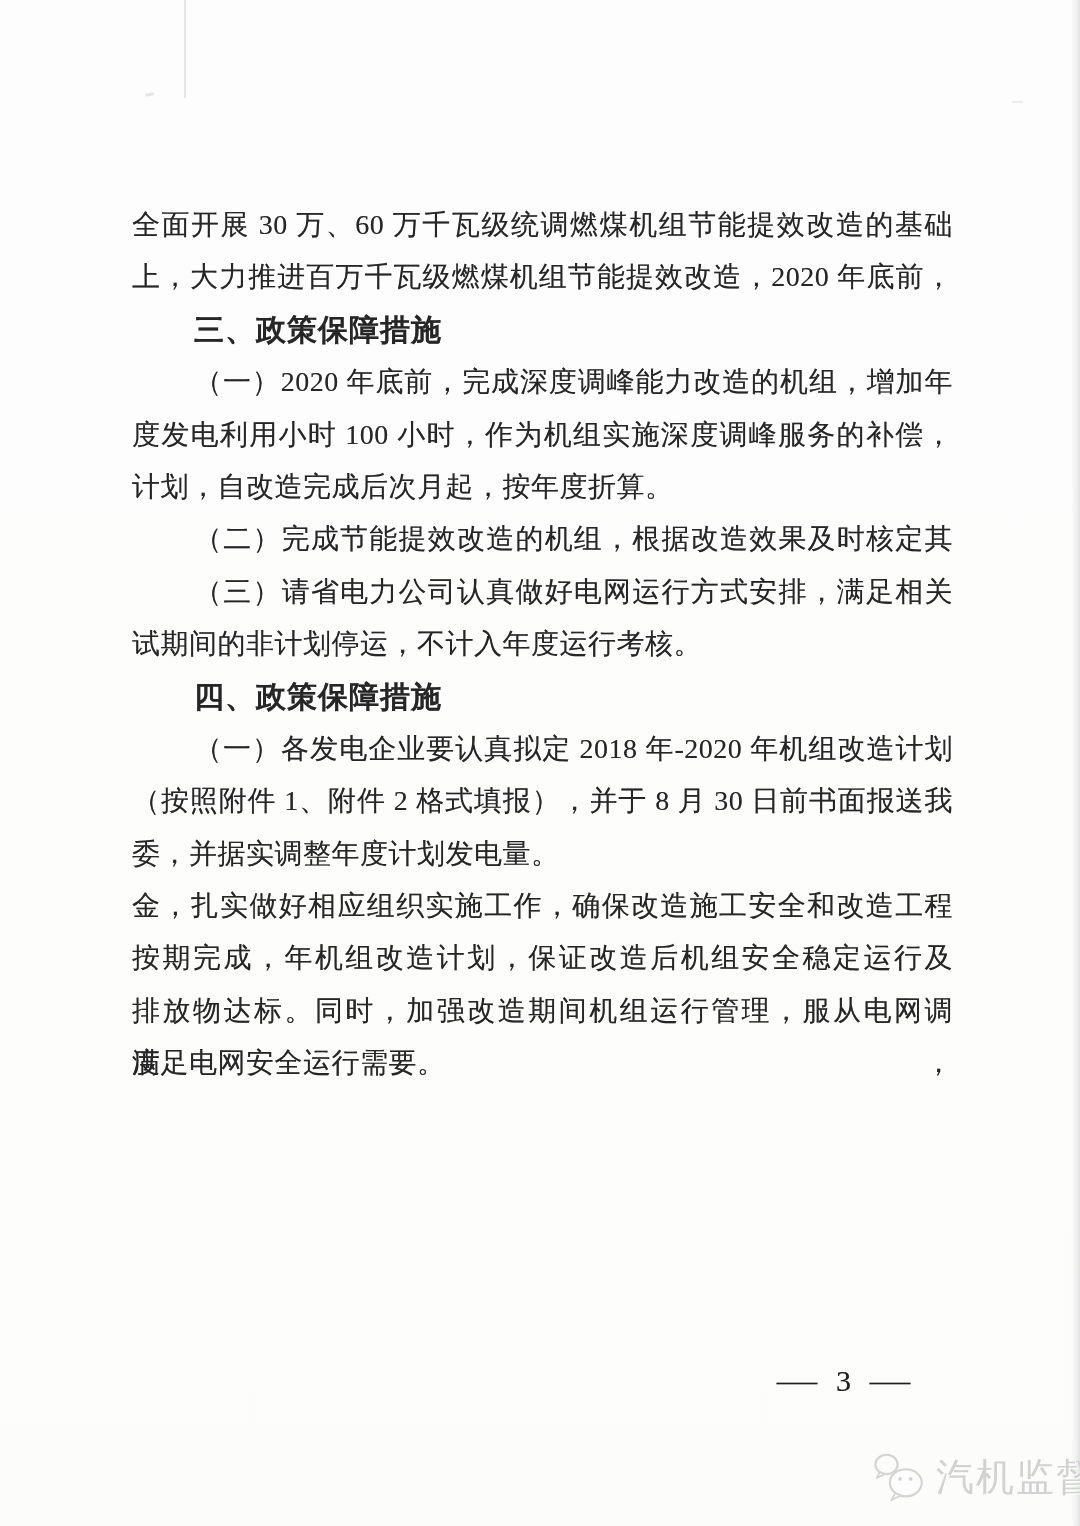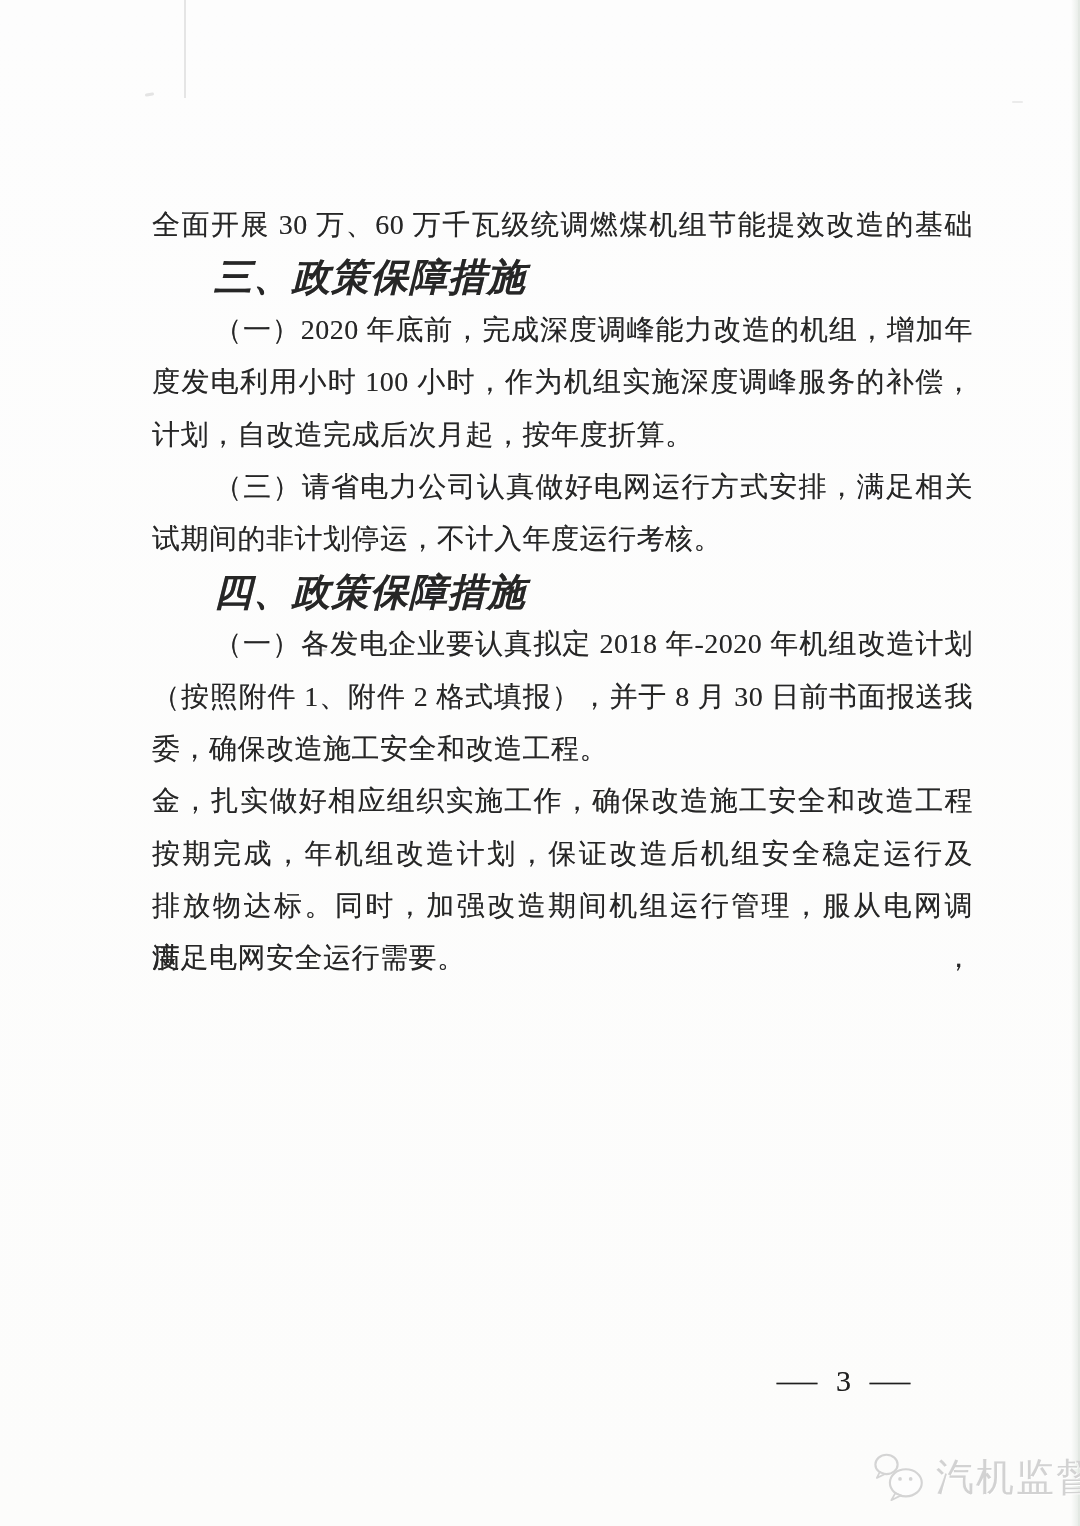--- a/index.html
+++ b/index.html
@@ -43,21 +43,21 @@
     border-radius: 2px;
     opacity: 0.7;
   }
   .smudge.s1 { left: 145px; top: 93px;  width: 9px;  height: 3px; transform: rotate(-8deg); }
   .smudge.s2 { left: 312px; top: 649px; width: 15px; height: 3px; transform: rotate(-6deg); border-radius: 50%; background:#cfcfcf; }
   .smudge.s3 { left: 1012px; top: 101px; width: 11px; height: 2px; background:#e2e2e2; }
 
   
   .textblock {
     position: absolute;
-    left: 152px;
+    left: 132px;
     top: 199px;
     width: 821px;
   }
   .line {
     font-size: 28px;
     line-height: 52.4px;
     height: 52.4px;
     white-space: normal;
     letter-spacing: 0.5px;
     text-shadow: 0 0 0.6px rgba(45,45,45,0.45);
@@ -65,23 +65,22 @@
   .line.fill {
     text-align: justify;
     text-align-last: justify;
   }
   .line.indent {
     text-indent: 62px;
   }
   .line.heading {
     font-family: "Liberation Sans", "DejaVu Sans", sans-serif;
     font-weight: bold;
-    font-size: 38px;
+    font-size: 30px;
     letter-spacing: 1px;
-    font-style: italic;
   }
 
   
   .pagenum {
     position: absolute;
     left: 782px;
     top: 1364px;
     display: flex;
     align-items: center;
     font-size: 30px;
@@ -117,30 +116,32 @@
 <div class="page">
 
   <div class="artifact-vline-left"></div>
   <div class="artifact-edge-right"></div>
   <div class="smudge s1"></div>
   <div class="smudge s2"></div>
   <div class="smudge s3"></div>
 
   <main class="textblock">
     <div class="line fill">全面开展 30 万、60 万千瓦级统调燃煤机组节能提效改造的基础</div>
+    <div class="line fill">上，大力推进百万千瓦级燃煤机组节能提效改造，2020 年底前，</div>
     <div class="line heading indent">三、政策保障措施</div>
     <div class="line fill indent">（一）2020 年底前，完成深度调峰能力改造的机组，增加年</div>
     <div class="line fill">度发电利用小时 100 小时，作为机组实施深度调峰服务的补偿，</div>
     <div class="line">计划，自改造完成后次月起，按年度折算。</div>
+    <div class="line fill indent">（二）完成节能提效改造的机组，根据改造效果及时核定其</div>
     <div class="line fill indent">（三）请省电力公司认真做好电网运行方式安排，满足相关</div>
     <div class="line">试期间的非计划停运，不计入年度运行考核。</div>
     <div class="line heading indent">四、政策保障措施</div>
     <div class="line fill indent">（一）各发电企业要认真拟定 2018 年-2020 年机组改造计划</div>
     <div class="line fill">（按照附件 1、附件 2 格式填报），并于 8 月 30 日前书面报送我</div>
-    <div class="line">委，确保改造施工安全和改造工程。</div>
+    <div class="line">委，并据实调整年度计划发电量。</div>
     <div class="line fill">金，扎实做好相应组织实施工作，确保改造施工安全和改造工程</div>
     <div class="line fill">按期完成，年机组改造计划，保证改造后机组安全稳定运行及</div>
     <div class="line fill">排放物达标。同时，加强改造期间机组运行管理，服从电网调度，</div>
     <div class="line">满足电网安全运行需要。</div>
   </main>
 
   <div class="pagenum">
     <span class="dash">—</span>
     <span class="num">3</span>
     <span class="dash">—</span>

